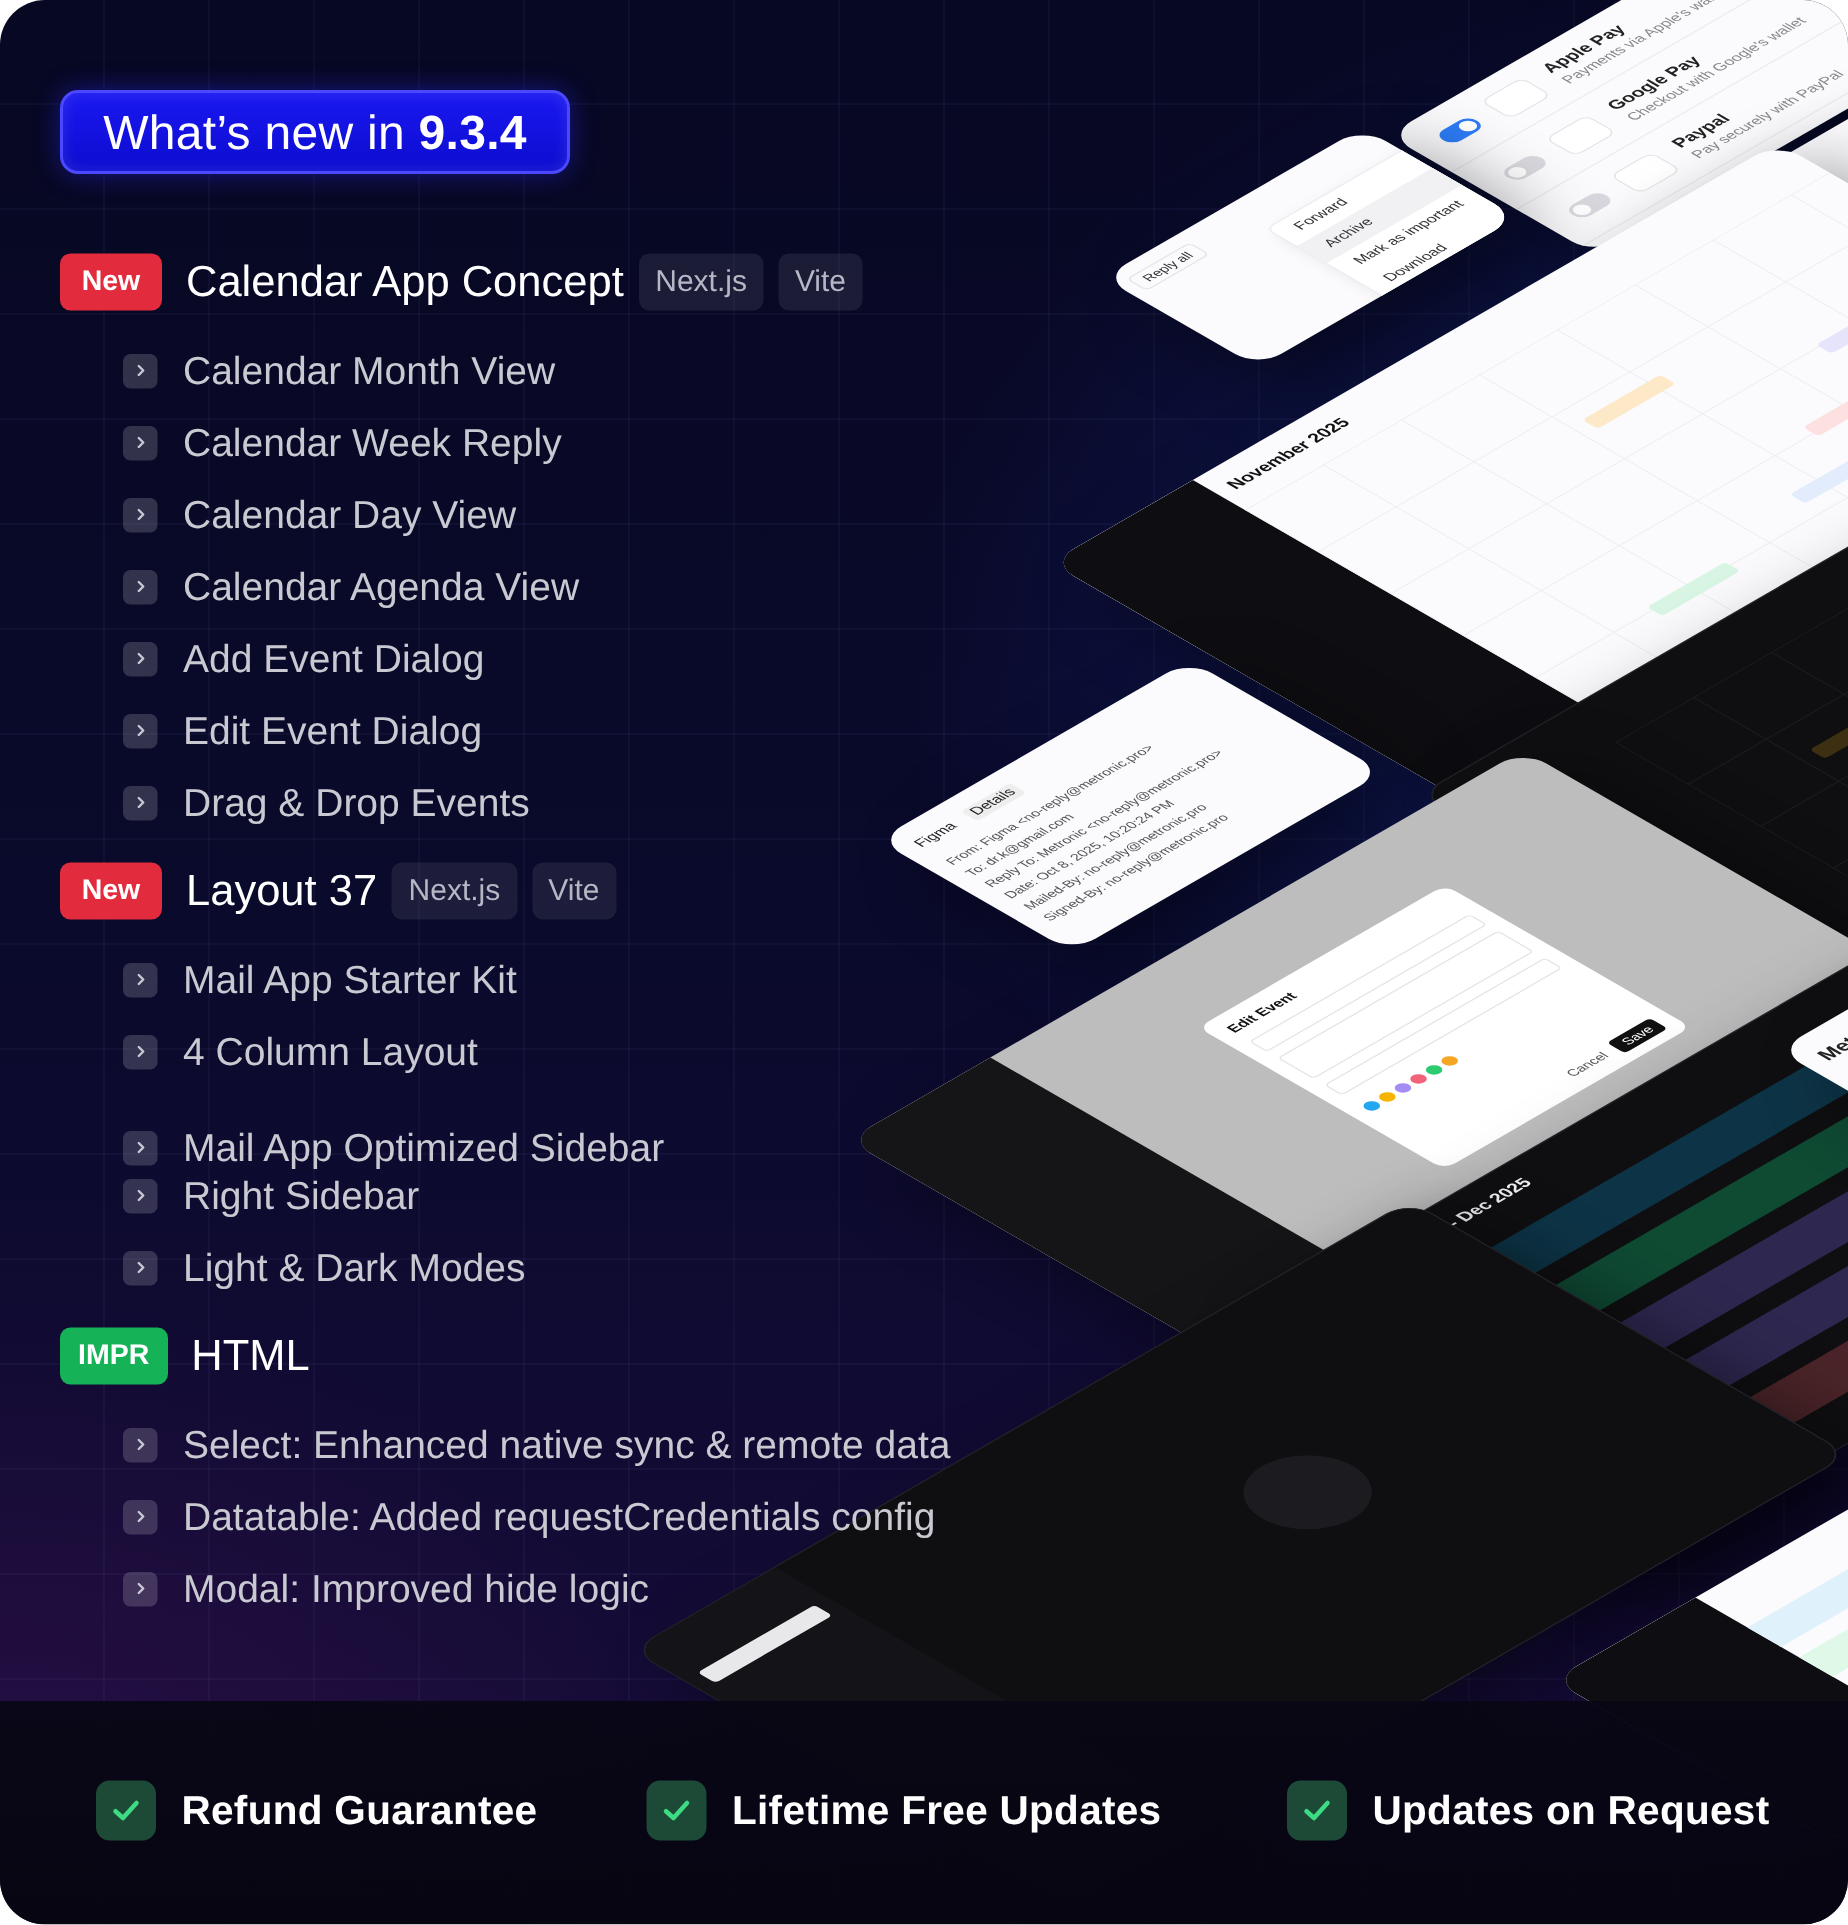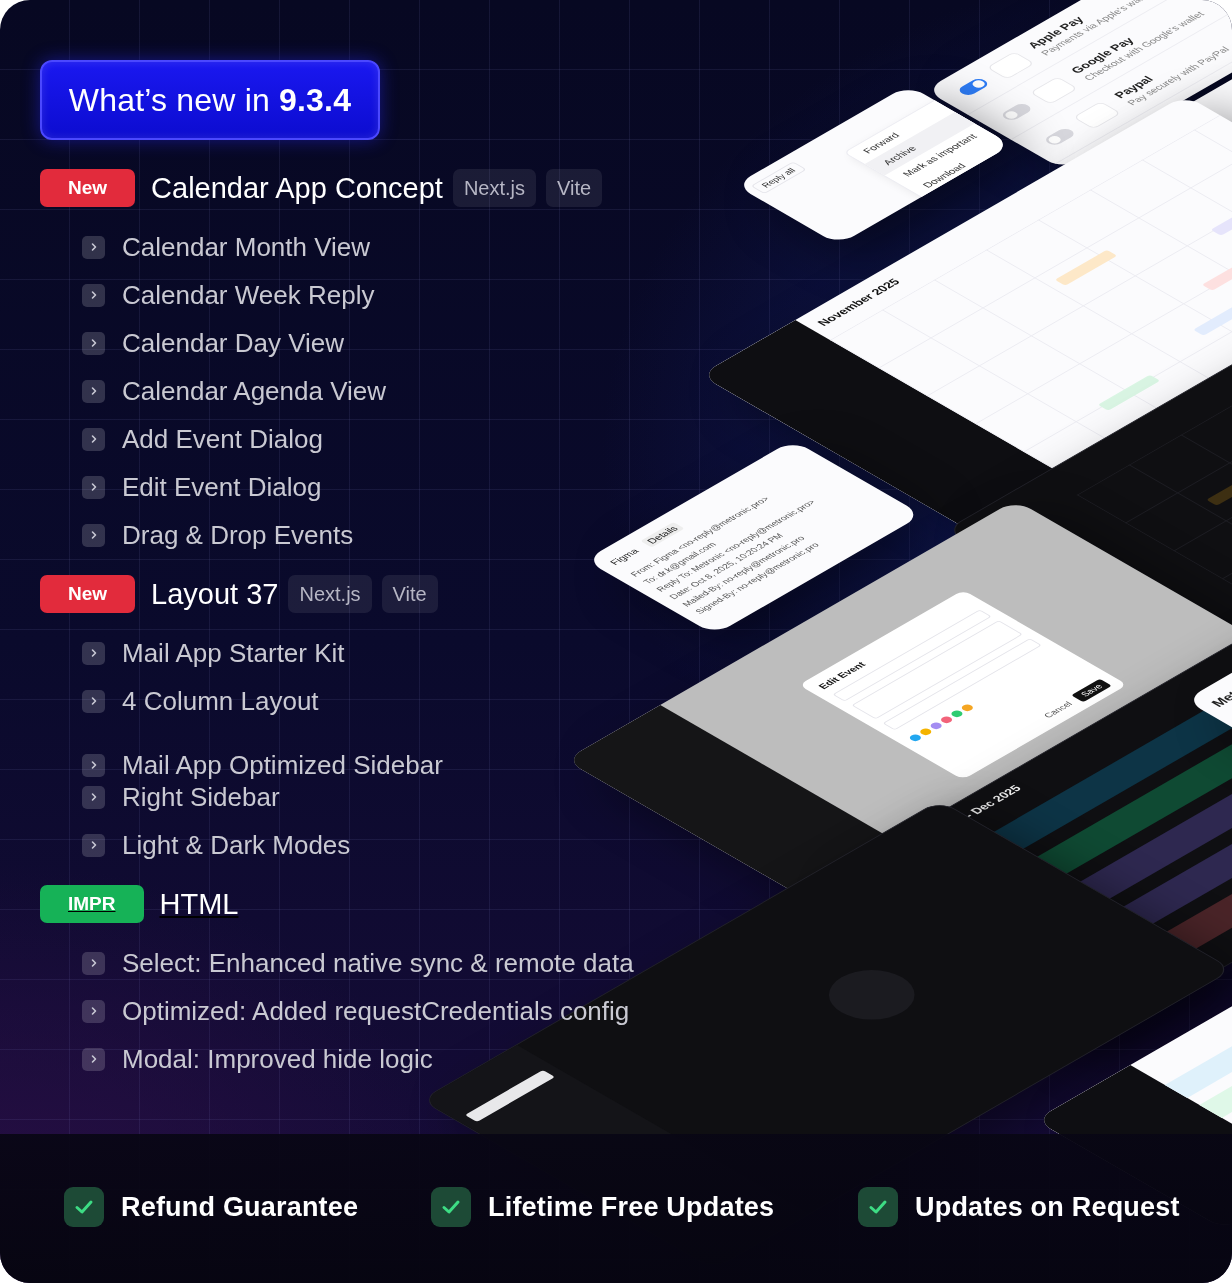--- a/index.html
+++ b/index.html
@@ -57,37 +57,37 @@
 
   .dark-grid { position: absolute; left: 110px; top: 40px; right: 0; bottom: 0;
     background-image:
       linear-gradient(to right, #1c1c22 1px, transparent 1px),
       linear-gradient(to bottom, #1c1c22 1px, transparent 1px);
     background-size: 60px 56px; }
 
   
   .content { position: absolute; left: 0; top: 0; width: 700px; height: 1130px; }
   .hero-badge {
-    position: absolute; left: 40px; top: 60px; width: 340px; height: 80px;
+    position: absolute; left: 40px; top: 60px; width: 340px; height: 56px;
     border-radius: 12px; background: linear-gradient(180deg, #1a18f0 0%, #0c0cd0 100%);
     border: 2px solid #4b48ff; box-shadow: 0 0 18px rgba(40,40,255,0.45), inset 0 0 10px rgba(255,255,255,0.12);
     display: flex; align-items: center; justify-content: center;
     color: #fff; font-size: 32px; letter-spacing: 0.2px;
   }
   .hero-badge b { font-weight: 700; margin-left: 9px; }
   .date-badge {
     position: absolute; left: 400px; top: 60px; width: 178px; height: 68px;
     border-radius: 12px; background: rgba(255,255,255,0.08);
     display: flex; align-items: center; justify-content: center;
     color: #f3f3f6; font-size: 24px; font-weight: 600;
   }
 
   .section-head { position: absolute; left: 40px; height: 38px; display: flex; align-items: center; }
   .tag {
-    height: 38px; padding: 0 28px; border-radius: 7px; color: #fff; font-weight: 700; font-size: 19px;
+    height: 38px; padding: 0 12px; border-radius: 7px; color: #fff; font-weight: 700; font-size: 19px;
     display: flex; align-items: center; justify-content: center; min-width: 68px;
   }
   .tag.new { background: #e22b3c; }
   .tag.impr { background: #16b257; }
   .section-title { color: #ffffff; font-size: 29px; font-weight: 500; margin-left: 16px; }
   .chip {
     height: 38px; padding: 0 11px; margin-left: 10px; border-radius: 7px;
     background: rgba(255,255,255,0.08); color: #b6b6c4; font-size: 20px;
     display: flex; align-items: center;
   }
@@ -354,40 +354,40 @@
     </div>
     <div class="item" style="top: 828px;">
       <span class="chev">
           <svg viewBox="0 0 10 10">
             <path d="M3.5 2 L6.5 5 L3.5 8" fill="none" stroke="#c8c8d4" stroke-width="1.6" stroke-linecap="round" stroke-linejoin="round"></path>
           </svg>
         </span>
       <span class="item-label">Light &amp; Dark Modes</span>
     </div>
 
-    <div class="section-head" style="top: 885px; text-decoration: underline;">
+    <div class="section-head" style="top: 885px;">
       <span class="tag impr">IMPR</span>
       <span class="section-title">HTML</span>
     </div>
 
     <div class="item" style="top: 946px;">
       <span class="chev">
           <svg viewBox="0 0 10 10">
             <path d="M3.5 2 L6.5 5 L3.5 8" fill="none" stroke="#c8c8d4" stroke-width="1.6" stroke-linecap="round" stroke-linejoin="round"></path>
           </svg>
         </span>
       <span class="item-label">Select: Enhanced native sync &amp; remote data</span>
     </div>
     <div class="item" style="top: 994px;">
       <span class="chev">
           <svg viewBox="0 0 10 10">
             <path d="M3.5 2 L6.5 5 L3.5 8" fill="none" stroke="#c8c8d4" stroke-width="1.6" stroke-linecap="round" stroke-linejoin="round"></path>
           </svg>
         </span>
-      <span class="item-label">Optimized: Added requestCredentials config</span>
+      <span class="item-label">Datatable: Added requestCredentials config</span>
     </div>
     <div class="item" style="top: 1042px;">
       <span class="chev">
           <svg viewBox="0 0 10 10">
             <path d="M3.5 2 L6.5 5 L3.5 8" fill="none" stroke="#c8c8d4" stroke-width="1.6" stroke-linecap="round" stroke-linejoin="round"></path>
           </svg>
         </span>
       <span class="item-label">Modal: Improved hide logic</span>
     </div>
   </div>

